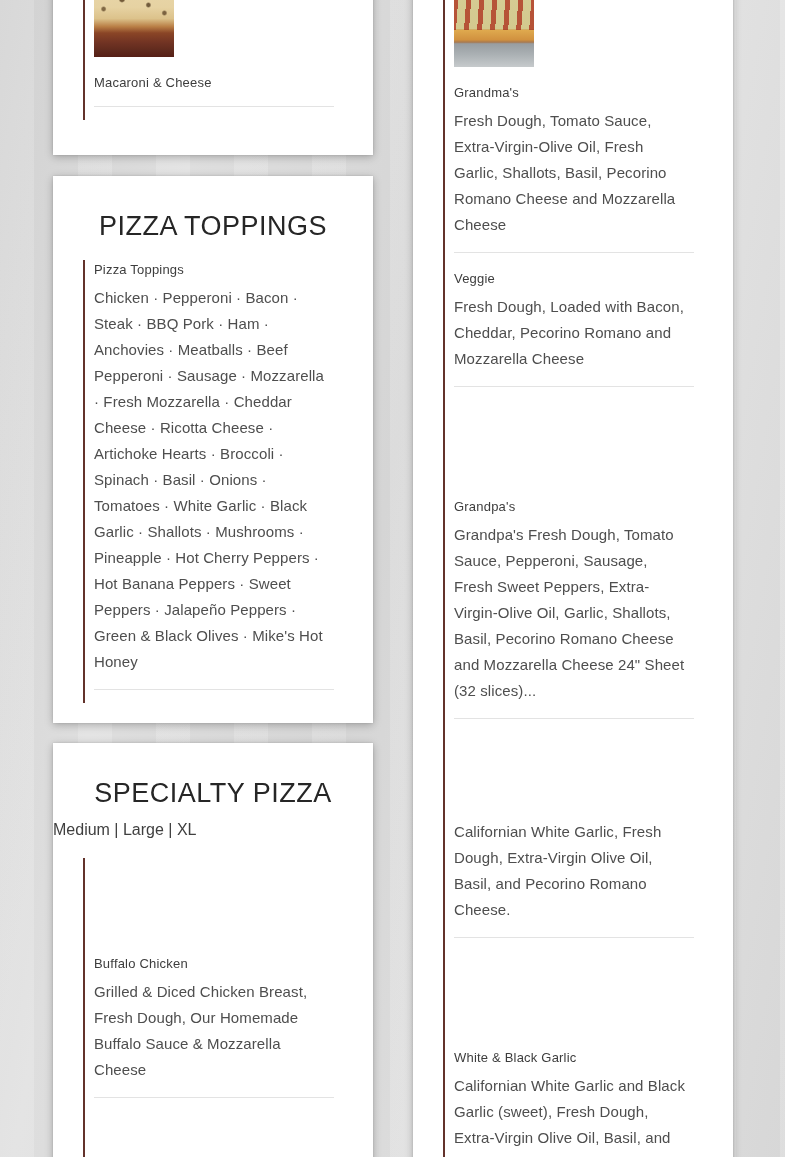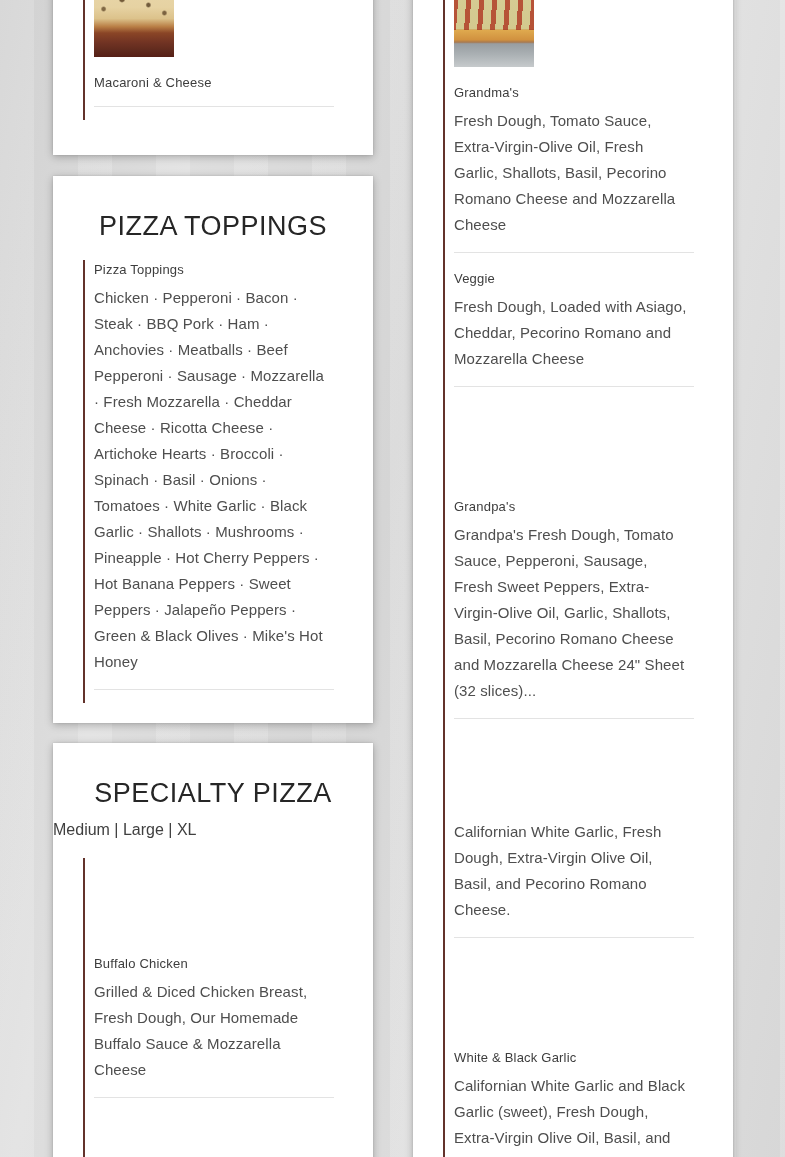--- a/index.html
+++ b/index.html
@@ -143,21 +143,21 @@
 
         <div class="menu-item">
           <div class="thumb first img-grandma"></div>
           <div class="item-name">Grandma's</div>
           <div class="item-desc">Fresh Dough, Tomato Sauce, Extra-Virgin-Olive Oil, Fresh Garlic, Shallots, Basil, Pecorino Romano Cheese and Mozzarella Cheese</div>
           <div class="divider"></div>
         </div>
 
         <div class="menu-item">
           <div class="item-name">Veggie</div>
-          <div class="item-desc">Fresh Dough, Loaded with Asiago, Cheddar, Pecorino Romano and Mozzarella Cheese</div>
+          <div class="item-desc">Fresh Dough, Loaded with Bacon, Cheddar, Pecorino Romano and Mozzarella Cheese</div>
           <div class="divider"></div>
         </div>
 
         <div class="menu-item">
           <div class="thumb placeholder"></div>
           <div class="item-name">Grandpa's</div>
           <div class="item-desc">Grandpa's Fresh Dough, Tomato Sauce, Pepperoni, Sausage, Fresh Sweet Peppers, Extra-Virgin-Olive Oil, Garlic, Shallots, Basil, Pecorino Romano Cheese and Mozzarella Cheese 24" Sheet (32 slices)...</div>
           <div class="divider"></div>
         </div>
 

